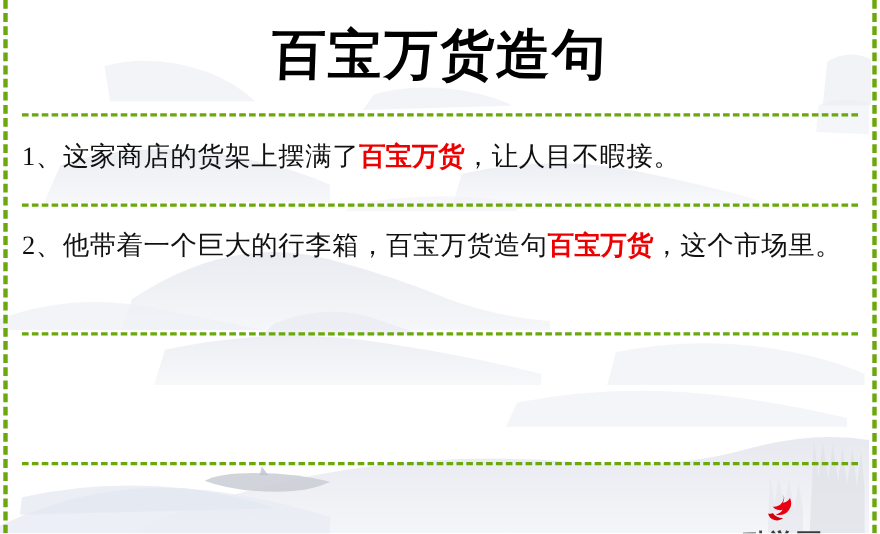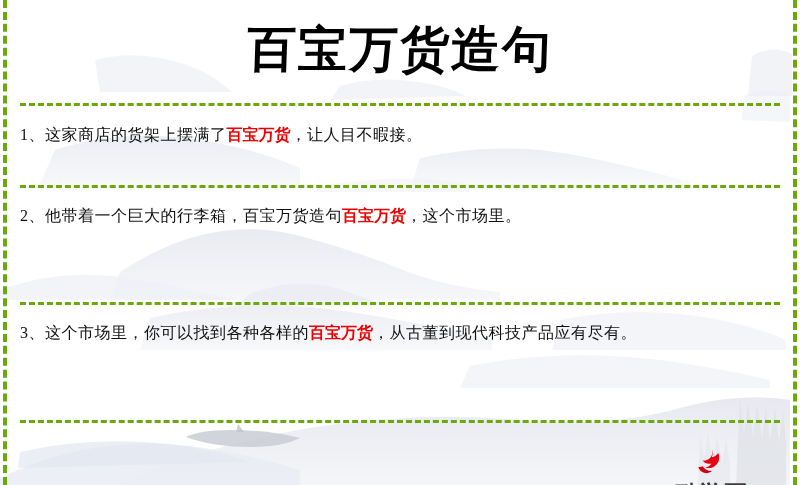--- a/index.html
+++ b/index.html
@@ -63,22 +63,22 @@
     transform: skewX(-2deg);
   }
 
   
   .sentence {
     position: absolute;
     left: 20px;
     width: 762px;
     z-index: 2;
     font-family: "Liberation Serif", "DejaVu Serif", serif;
-    font-size: 16px;
-    line-height: 26px;
+    font-size: 24px;
+    line-height: 41px;
     color: #111111;
     letter-spacing: 0.5px;
     text-align: justify;
   }
   .sentence .hl {
     color: #ee0000;
     font-weight: bold;
     font-family: "DejaVu Sans", "Liberation Sans", sans-serif;
     letter-spacing: 0;
   }
@@ -172,23 +172,20 @@
   <div id="title">百宝万货造句</div>
 
   <div class="sentence" id="s1">
     <span>1、</span><span>这家商店的货架上摆满了</span><span class="hl">百宝万货</span><span>，让人目不暇接。</span>
   </div>
 
   <div class="sentence" id="s2">
     <span>2、</span><span>他带着一个巨大的行李箱，百宝万货造句</span><span class="hl">百宝万货</span><span>，这个市场里。</span>
   </div>
 
-  <div class="sentence" id="s3">
-    <span>3、</span><span>这个市场里，你可以找到各种各样的</span><span class="hl">百宝万货</span><span>，从古董到现代科技产品应有尽有。</span>
-  </div>
 
   <div id="logo">
     <span class="mark">
       <svg viewBox="0 0 32 32" width="30" height="30" xmlns="http://www.w3.org/2000/svg">
         <path d="M17.2 2.4c1.3 3.1 1.1 5.9-.6 8.4 3.3-.4 5.6-2 7.1-4.7 1.9 4.6 1.4 8.8-1.6 12.3-3.2 3.8-7.6 4.9-12.2 3.6 2.9-.6 5.1-2 6.6-4.4-3.9.8-7.1-.1-9.5-3.1 3.6.3 6.5-.9 8.6-3.6 2-2.6 2.6-5.4 1.6-8.5z" fill="#e60012"></path>
         <path d="M6.9 20.6c2.6 3.5 6 5.2 10.2 5-2.6 2.1-5.5 2.8-8.7 1.9-3.2-1-5.2-3.2-6-6.4 1.4.6 2.9.4 4.5-.5z" fill="#d2000f"></path>
       </svg>
     </span>
     <span class="wordmark">励学网</span>
   </div>

